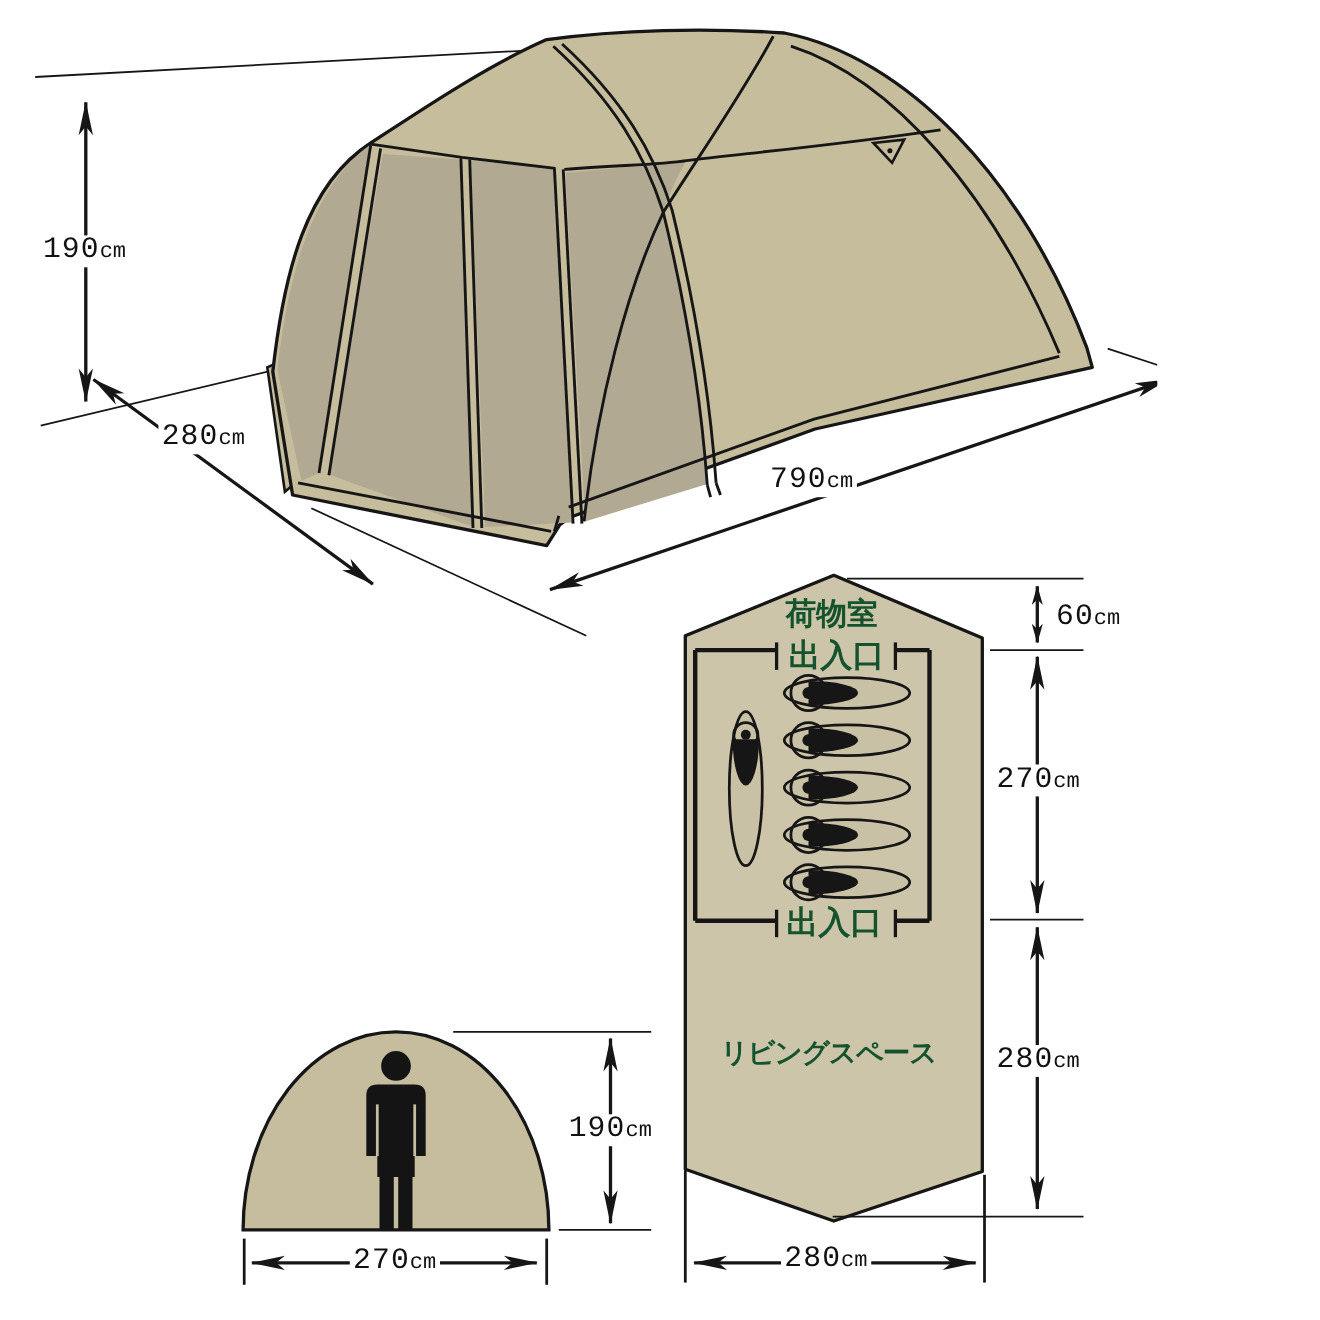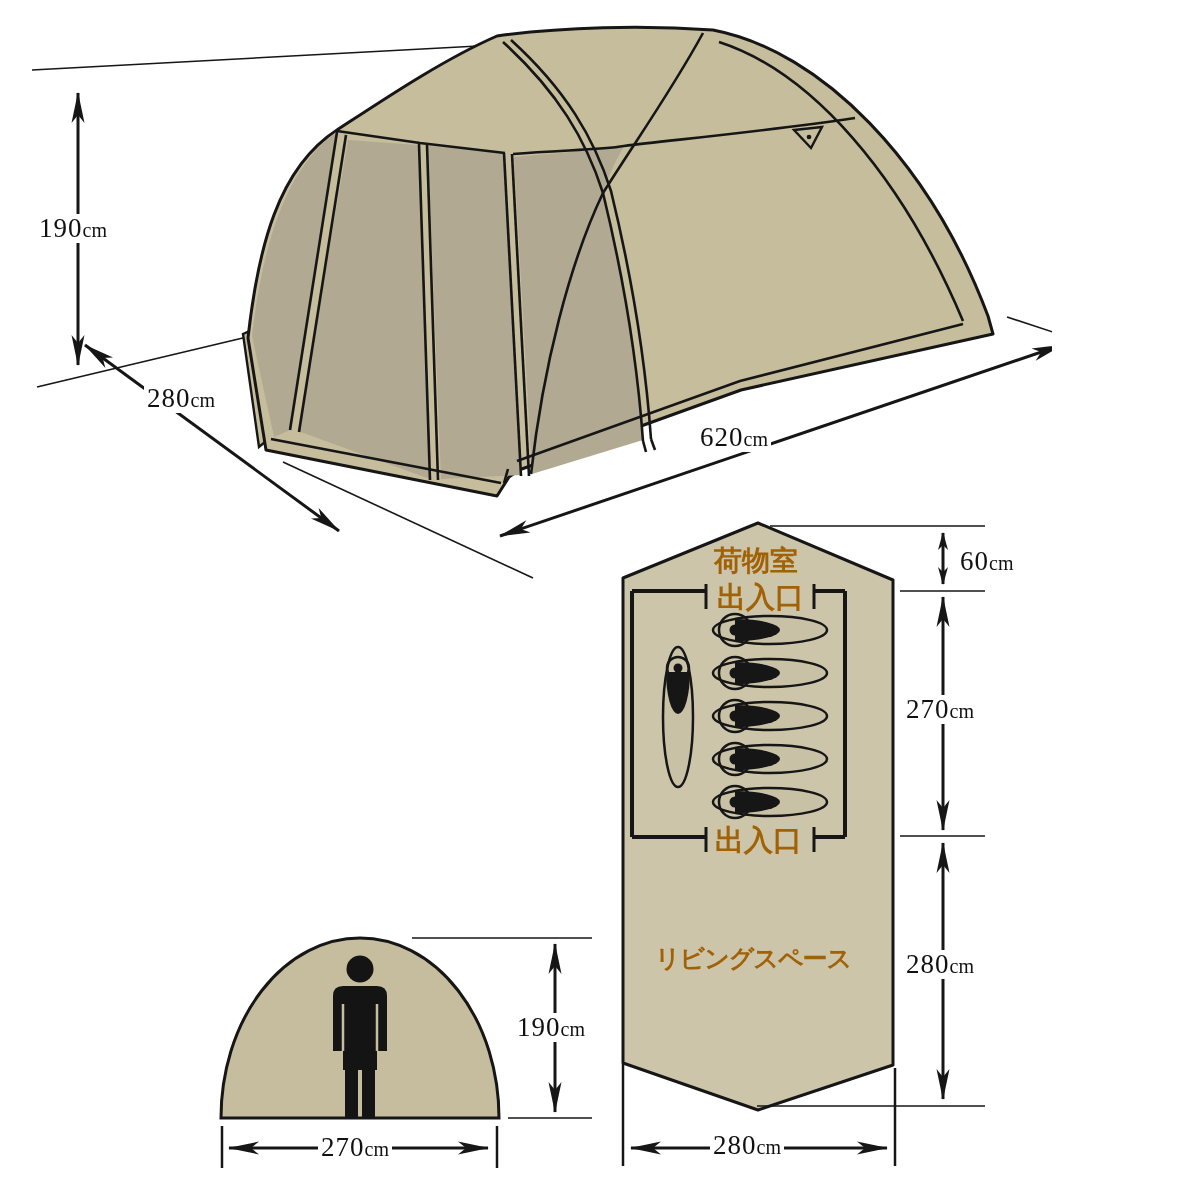--- a/index.html
+++ b/index.html
@@ -1,23 +1,23 @@
 <!DOCTYPE html>
 <html><head>
 <meta charset="utf-8">
 <style>
   html,body{margin:0;padding:0;background:#fff;}
   .stage{position:relative;width:1052px;height:1200px;background:#ffffff;overflow:hidden;
-         font-family:Liberation Serif, serif;}
+         font-family:Liberation Mono, monospace;}
   .stage svg{position:absolute;left:0;top:0;}
   .dim{position:absolute;color:#111;background:#fff;line-height:1;white-space:nowrap;
        padding:1px 3px;letter-spacing:1px;}
   .dim .v{font-size:27px;font-weight:400;}
   .dim .u{font-size:20px;font-weight:400;letter-spacing:0;}
-  .jp{position:absolute;color:#a16207;line-height:1;white-space:nowrap;font-weight:600;}
+  .jp{position:absolute;color:#14532d;line-height:1;white-space:nowrap;font-weight:600;}
   .jp-cargo{left:714px;top:547px;font-size:28px;}
   .jp-door-top{left:717px;top:583px;font-size:29px;}
   .jp-door-bottom{left:715px;top:826px;font-size:29px;}
   .jp-living{left:655px;top:946px;font-size:25px;letter-spacing:-1px;}
   .lbl-p-height{left:36px;top:214px;}
   .lbl-p-width{left:144px;top:384px;}
   .lbl-p-length{left:697px;top:423px;}
   .lbl-cargo{left:957px;top:547px;}
   .lbl-bedroom{left:903px;top:695px;}
   .lbl-living{left:903px;top:950px;}
@@ -154,21 +154,21 @@
   </g>
 </svg>
 
 <div class="dim lbl-p-height">
   <span class="v">190</span><span class="u">cm</span>
 </div>
 <div class="dim lbl-p-width">
   <span class="v">280</span><span class="u">cm</span>
 </div>
 <div class="dim lbl-p-length">
-  <span class="v">620</span><span class="u">cm</span>
+  <span class="v">790</span><span class="u">cm</span>
 </div>
 
 <div class="jp jp-cargo">荷物室</div>
 <div class="jp jp-door-top">出入口</div>
 <div class="jp jp-door-bottom">出入口</div>
 <div class="jp jp-living">リビングスペース</div>
 
 <div class="dim lbl-cargo">
   <span class="v">60</span><span class="u">cm</span>
 </div>

